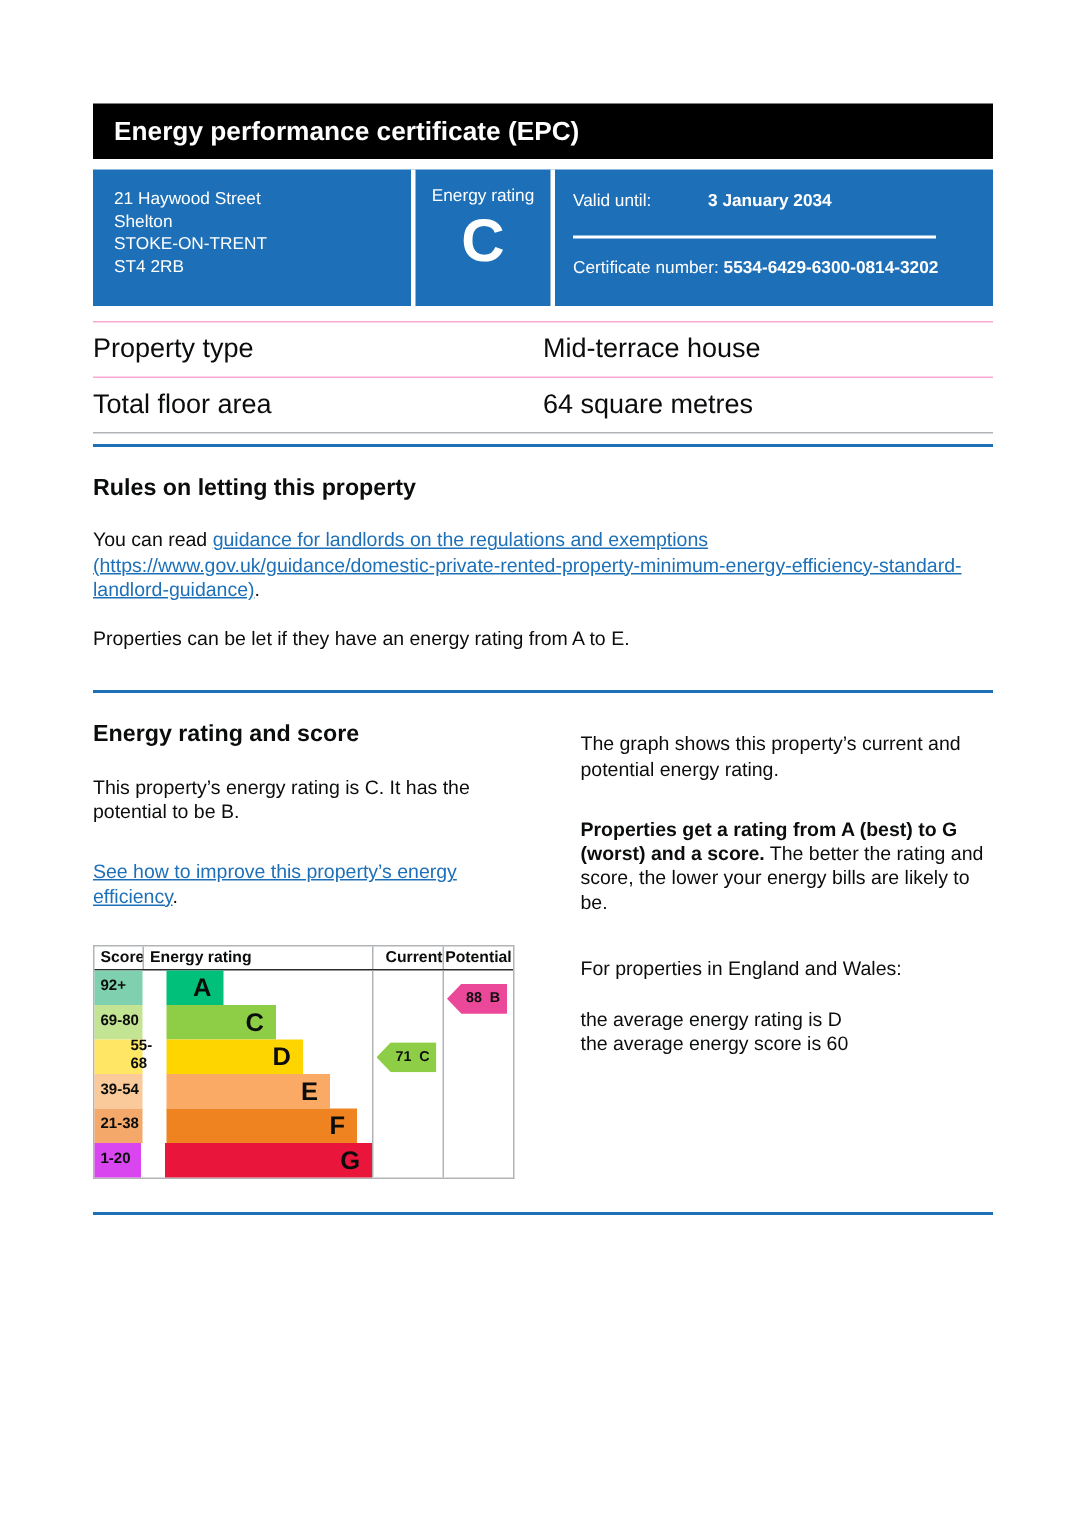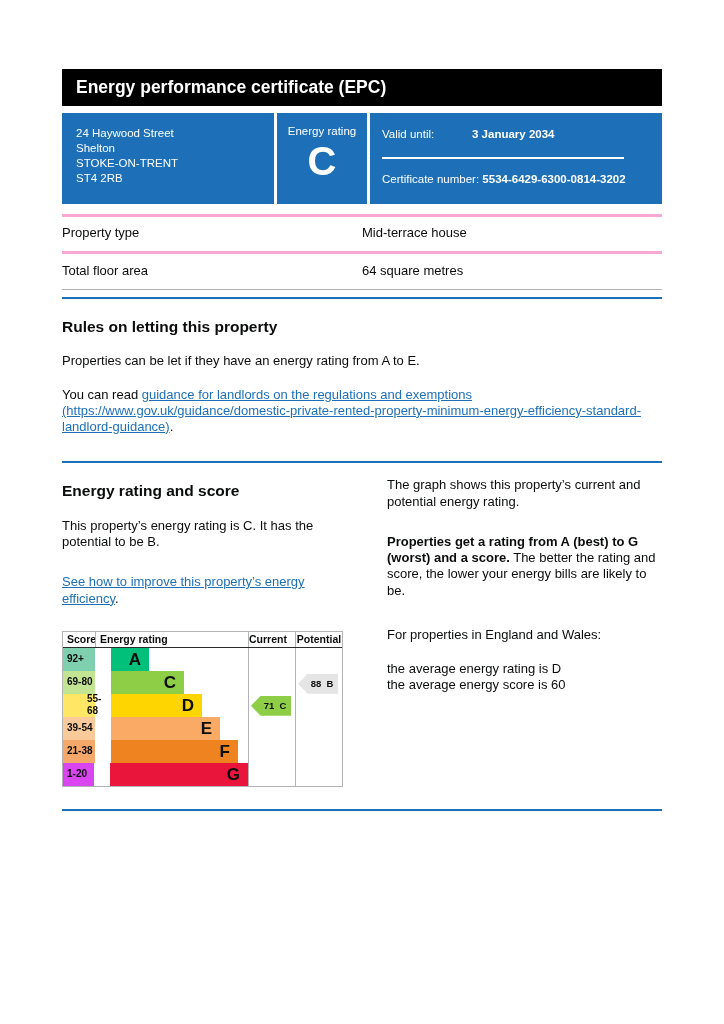--- a/index.html
+++ b/index.html
@@ -19,53 +19,53 @@
   .sb-rating-label { font-size: 11.5px; }
   .sb-rating-value { font-size: 40px; font-weight: bold; line-height: 46px; }
   .sb-valid { flex: 1; padding: 14px 14px 0 12px; font-size: 11.5px; }
   .sb-valid-row { display: flex; }
   .sb-valid-label { width: 90px; }
   .sb-bold { font-weight: bold; }
   .sb-hr { border: 0; border-top: 2px solid #ffffff; margin: 16px 24px 13px 0; }
 
   
   .key-facts { width: 100%; border-collapse: collapse; margin-bottom: 7px; }
-  .key-facts td { border-top: 3px solid #f9a8d4; height: 37px; font-size: 13px; padding: 2px 0 3px 0; vertical-align: middle; }
+  .key-facts td { border-top: 1px solid #f9a8d4; height: 37px; font-size: 18px; padding: 2px 0 3px 0; vertical-align: middle; }
   .key-facts tr:last-child td { border-bottom: 1px solid #b1b4b6; }
   .key-facts td.kf-value { width: 300px; }
 
   .blue-hr { border: 0; border-top: 2px solid #1d70b8; margin: 0 0 0 0; }
   .hr-1 { margin-top: 7px; }
   .hr-2 { margin-top: 26px; }
   .hr-3 { margin-top: 22px; }
 
   h2 { font-size: 15.5px; font-weight: bold; margin: 18px 0 0 0; }
 
   .rules p { margin-top: 17px; }
   a, .link { color: #1d70b8; text-decoration: underline; cursor: pointer; }
 
   
   .cols { display: flex; margin-top: 0; }
   .col-left { width: 300px; }
-  .col-right { width: 275px; margin-left: 25px; padding-top: 14px; }
+  .col-right { width: 275px; margin-left: 25px; padding-top: 26px; }
   .col-left p { margin-top: 17px; }
   .col-left .improve-link { display: inline-block; margin-top: 24px; }
   .col-right p { margin-bottom: 0; }
   .col-right .p-gap-sm { margin-top: 0; }
   .col-right .p-gap-md { margin-top: 24px; }
   .col-right .p-gap-lg { margin-top: 28px; }
   .col-right .avg-lines { margin-top: 18px; }
 
   
   .chart { width: 281px; border: 1px solid #b1b4b6; margin-top: 24px; background: #ffffff; }
   .chart-header { display: flex; height: 16px; align-items: center; font-size: 10.5px; font-weight: bold; border-bottom: 1px solid #2b2b2b; }
   .ch-score { width: 32px; padding-left: 4px; }
   .ch-divider { width: 1px; align-self: stretch; background: #b1b4b6; }
   .ch-rating { width: 152px; padding-left: 4px; }
-  .ch-current { width: 46px; text-align: left; }
+  .ch-current { width: 46px; text-align: right; }
   .ch-potential { width: 46px; text-align: center; }
   .chart-body { display: flex; position: relative; }
   .bands-col { width: 185px; }
   .band-row { display: flex; height: 23px; gap: 16px; }
   .band-score { width: 32px; display: flex; align-items: center; padding-left: 4px; font-size: 10px; font-weight: bold; }
   .band-bar { height: 23px; display: flex; align-items: center; justify-content: flex-end; padding-right: 8px; font-size: 17px; font-weight: bold; }
   .marker-col { position: relative; border-left: 1px solid #b1b4b6; }
   .marker-col.current { width: 47px; }
   .marker-col.potential { width: 47px; }
   .arrow { position: absolute; left: 2px; right: 4px; height: 20px; clip-path: polygon(0 50%, 24% 0, 100% 0, 100% 100%, 24% 100%); display: flex; align-items: center; justify-content: center; padding-left: 8px; font-size: 9.5px; font-weight: bold; color: #0b0c0c; white-space: pre; }
@@ -74,21 +74,21 @@
 <body>
 
 <div class="page">
 
   <div class="title-bar">
     <h1>Energy performance certificate (EPC)</h1>
   </div>
 
   <div class="summary-box">
     <div class="sb-address">
-      <div>24 Haywood Street</div>
+      <div>21 Haywood Street</div>
       <div>Shelton</div>
       <div>STOKE-ON-TRENT</div>
       <div>ST4 2RB</div>
     </div>
     <div class="sb-divider"></div>
     <div class="sb-rating">
       <div class="sb-rating-label">Energy rating</div>
       <div class="sb-rating-value">C</div>
     </div>
     <div class="sb-divider"></div>
@@ -115,22 +115,22 @@
       <td>Total floor area</td>
       <td class="kf-value">64 square metres</td>
     </tr>
   </tbody>
     </table>
 
   <hr class="blue-hr hr-1">
 
   <div class="rules">
     <h2>Rules on letting this property</h2>
+    <p><span>You can read </span><a class="link">guidance for landlords on the regulations and exemptions (https://www.gov.uk/guidance/domestic-private-rented-property-minimum-energy-efficiency-standard-landlord-guidance)</a><span>.</span></p>
     <p>Properties can be let if they have an energy rating from A to E.</p>
-    <p><span>You can read </span><a class="link">guidance for landlords on the regulations and exemptions (https://www.gov.uk/guidance/domestic-private-rented-property-minimum-energy-efficiency-standard-landlord-guidance)</a><span>.</span></p>
   </div>
 
   <hr class="blue-hr hr-2">
 
   <div class="cols">
     <div class="col-left">
       <h2>Energy rating and score</h2>
       <p>This property’s energy rating is C. It has the potential to be B.</p>
       <div class="improve-link"><a class="link">See how to improve this property’s energy efficiency</a><span>.</span></div>
 
@@ -169,21 +169,21 @@
             </div>
             <div class="band-row">
               <div class="band-score" style="background: #d946ef;">1-20</div>
               <div class="band-bar" style="background: rgb(233, 21, 59); width: 145px;">G</div>
             </div>
           </div>
           <div class="marker-col current">
             <div class="arrow" id="current-arrow" style="background: rgb(141, 206, 70); top: 48px;">71  C</div>
           </div>
           <div class="marker-col potential">
-            <div class="arrow" id="potential-arrow" style="background: #e5e5e5; top: 26px;">88  B</div>
+            <div class="arrow" id="potential-arrow" style="background: #ec4899; top: 9px;">88  B</div>
           </div>
         </div>
       </div>
     </div>
 
     <div class="col-right">
       <p class="p-gap-sm">The graph shows this property’s current and potential energy rating.</p>
       <p class="p-gap-md"><strong>Properties get a rating from A (best) to G (worst) and a score.</strong><span> The better the rating and score, the lower your energy bills are likely to be.</span></p>
       <p class="p-gap-lg">For properties in England and Wales:</p>
       <div class="avg-lines">

